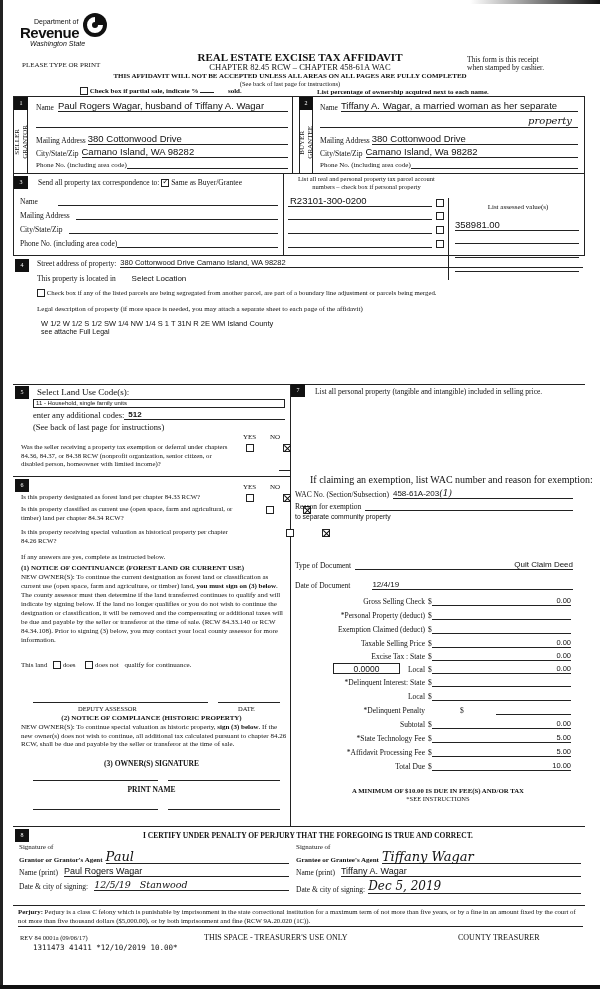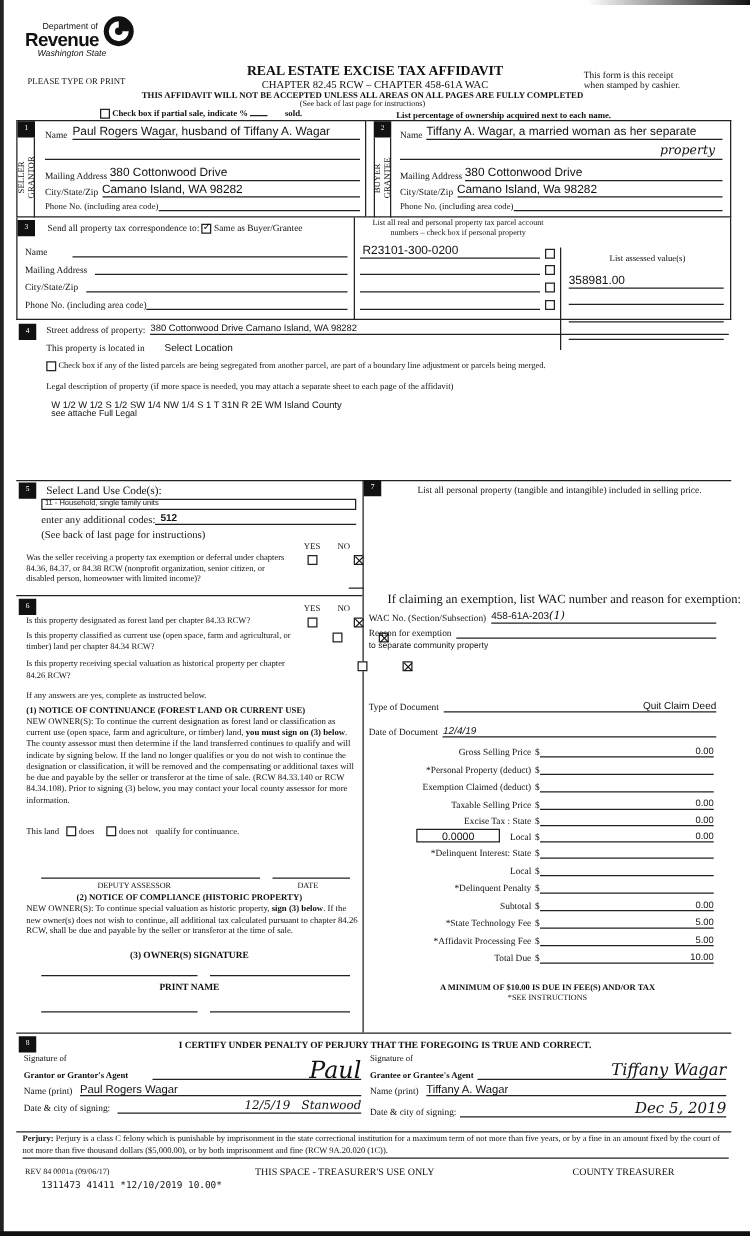--- a/index.html
+++ b/index.html
@@ -18,21 +18,21 @@
   .cb.check::after { content: "✓"; position: absolute; left: 0; top: -3px; font-size: 8px; line-height: 10px; }
   .border-l { border-left: 1px solid #222; }
   .border-r { border-right: 1px solid #222; }
   .border-t { border-top: 1px solid #222; }
   .vert { writing-mode: vertical-rl; transform: rotate(180deg); font-size: 7px; text-align: center; line-height: 8px; }
   .row { position: absolute; display: flex; align-items: flex-end; }
   .lbl { white-space: nowrap; }
   .right { text-align: right; }
   .center { text-align: center; }
   .bold { font-weight: bold; }
-  .sig { font-family: "DejaVu Serif", serif; font-style: italic; color: #111; text-align: right; }
+  .sig { font-family: "DejaVu Serif", serif; font-style: italic; color: #111; }
   .topbar { position:absolute; left: 470px; top: 0; width: 130px; height: 4px; background: linear-gradient(90deg, #fff, #111); }
   .leftbar { position:absolute; left: 0; top: 0; width: 3px; height: 989px; background: #222; }
   .botbar { position:absolute; left: 0; top: 985px; width: 600px; height: 4px; background: #111; }
 </style>
 </head>
 <body>
 
 <div class="topbar"></div>
 <div class="leftbar"></div>
 <div class="botbar"></div>
@@ -245,47 +245,47 @@
   <div class="abs bold center" style="left:0;top:283px;width:277px;font-size:7.5px;">(3) OWNER(S) SIGNATURE</div>
   <div class="abs uline" style="left:20px;top:304px;width:125px;height:1px;"></div>
   <div class="abs uline" style="left:155px;top:304px;width:112px;height:1px;"></div>
   <div class="abs bold center" style="left:0;top:309px;width:277px;font-size:7.5px;">PRINT NAME</div>
   <div class="abs uline" style="left:20px;top:333px;width:125px;height:1px;"></div>
   <div class="abs uline" style="left:155px;top:333px;width:112px;height:1px;"></div>
 </div>
 
 <div class="abs" style="left:291px;top:384px;width:294px;height:442px;">
   <div class="secnum" style="left:0;top:0;">7</div>
-  <div class="abs" style="left:16px;top:3px;width:262px;font-size:7.5px;line-height:9.5px;text-indent:8px;margin-left:19px;">List all  personal property (tangible and intangible) included in selling price.</div>
+  <div class="abs" style="left:16px;top:3px;width:262px;font-size:7.5px;line-height:9.5px;text-indent:8px;">List all  personal property (tangible and intangible) included in selling price.</div>
   <div class="abs" style="left:6px;top:25px;width:280px;height:55px;"></div>
   <div class="abs border-t" style="left:-12px;top:86px;width:12px;height:1px;"></div>
   <div class="abs" style="left:19px;top:90px;font-size:10px;white-space:nowrap;">If claiming an exemption, list WAC number and reason for exemption:</div>
   <div class="row" style="left:4px;top:104px;width:278px;">
     <span class="lbl">WAC No. (Section/Subsection)</span>
     <span class="fill-sm uline" style="flex:1;margin-left:4px;font-size:8px;white-space:nowrap;">
       <span>458-61A-203</span><span class="sig" style="font-size:9px;">(1)</span>
     </span>
   </div>
   <div class="row" style="left:4px;top:118px;width:278px;">
     <span class="lbl">Reason for exemption</span>
     <span class="uline" style="flex:1;margin-left:4px;height:9px;"></span>
   </div>
   <div class="abs fill-sm" style="left:4px;top:129px;font-size:6.8px;">to separate community property</div>
   <div class="row" style="left:4px;top:176px;width:278px;">
     <span class="lbl">Type of Document</span>
     <span class="fill-sm uline" style="flex:1;margin-left:4px;font-size:8px;text-align:right;">Quit Claim Deed</span>
   </div>
   <div class="row" style="left:4px;top:196px;width:278px;">
     <span class="lbl">Date of Document</span>
-    <span class="fill-sm uline" style="flex:1;margin-left:4px;font-size:8px;font-style:italic;">12/4/19</span>
+    <span class="fill-sm uline" style="flex:1;margin-left:22px;font-size:8px;">12/4/19</span>
   </div>
 
   <div class="abs" style="left:0;top:212px;width:290px;">
     <div class="row" style="left:0;top:0;width:280px;">
-      <span class="lbl right" style="width:134px;">Gross Selling Price</span>
+      <span class="lbl right" style="width:134px;">Gross Selling Check</span>
       <span style="margin-left:3px;">$</span>
       <span class="fill-sm uline right" style="flex:1;height:10px;">0.00</span>
     </div>
     <div class="row" style="left:0;top:14px;width:280px;">
       <span class="lbl right" style="width:134px;">*Personal Property (deduct)</span>
       <span style="margin-left:3px;">$</span>
       <span class="fill-sm uline right" style="flex:1;height:10px;"></span>
     </div>
     <div class="row" style="left:0;top:28px;width:280px;">
       <span class="lbl right" style="width:134px;">Exemption Claimed (deduct)</span>
@@ -311,21 +311,21 @@
     <div class="row" style="left:0;top:81px;width:280px;">
       <span class="lbl right" style="width:134px;">*Delinquent Interest: State</span>
       <span style="margin-left:3px;">$</span>
       <span class="fill-sm uline right" style="flex:1;height:10px;"></span>
     </div>
     <div class="row" style="left:0;top:95px;width:280px;">
       <span class="lbl right" style="width:134px;">Local</span>
       <span style="margin-left:3px;">$</span>
       <span class="fill-sm uline right" style="flex:1;height:10px;"></span>
     </div>
-    <div class="row" style="left:0;top:109px;width:280px;">
+    <div class="row" style="left:0;top:109px;width:280px;gap:32px;">
       <span class="lbl right" style="width:134px;">*Delinquent Penalty</span>
       <span style="margin-left:3px;">$</span>
       <span class="fill-sm uline right" style="flex:1;height:10px;"></span>
     </div>
     <div class="row" style="left:0;top:123px;width:280px;">
       <span class="lbl right" style="width:134px;">Subtotal</span>
       <span style="margin-left:3px;">$</span>
       <span class="fill-sm uline right" style="flex:1;height:10px;">0.00</span>
     </div>
     <div class="row" style="left:0;top:137px;width:280px;">
@@ -349,21 +349,21 @@
 </div>
 
 <div class="abs border-t" style="left:13px;top:826px;width:572px;height:1px;"></div>
 <div class="abs" style="left:13px;top:826px;width:572px;height:82px;">
   <div class="secnum" style="left:2px;top:3px;">8</div>
   <div class="abs bold center" style="left:80px;top:5px;width:430px;font-size:7.5px;">I CERTIFY UNDER PENALTY OF PERJURY THAT THE FOREGOING IS TRUE AND CORRECT.</div>
 
   <div class="abs" style="left:6px;top:17px;font-size:7px;">Signature of</div>
   <div class="row" style="left:6px;top:24px;width:270px;">
     <span class="lbl bold" style="font-size:7px;">Grantor or Grantor's Agent</span>
-    <span class="uline sig" style="flex:1;margin-left:19px;font-size:19px;line-height:13px;">Paul</span>
+    <span class="uline sig" style="flex:1;margin-left:3px;font-size:13px;line-height:13px;">Paul</span>
   </div>
   <div class="row" style="left:6px;top:40px;width:270px;">
     <span class="lbl">Name (print)</span>
     <span class="fill uline" style="flex:1;margin-left:6px;font-size:9px;">Paul Rogers Wagar</span>
   </div>
   <div class="row" style="left:6px;top:53px;width:270px;">
     <span class="lbl">Date &amp; city of signing:</span>
     <span class="uline sig" style="flex:1;margin-left:6px;font-size:9.5px;white-space:pre;">12/5/19   Stanwood</span>
   </div>
 

